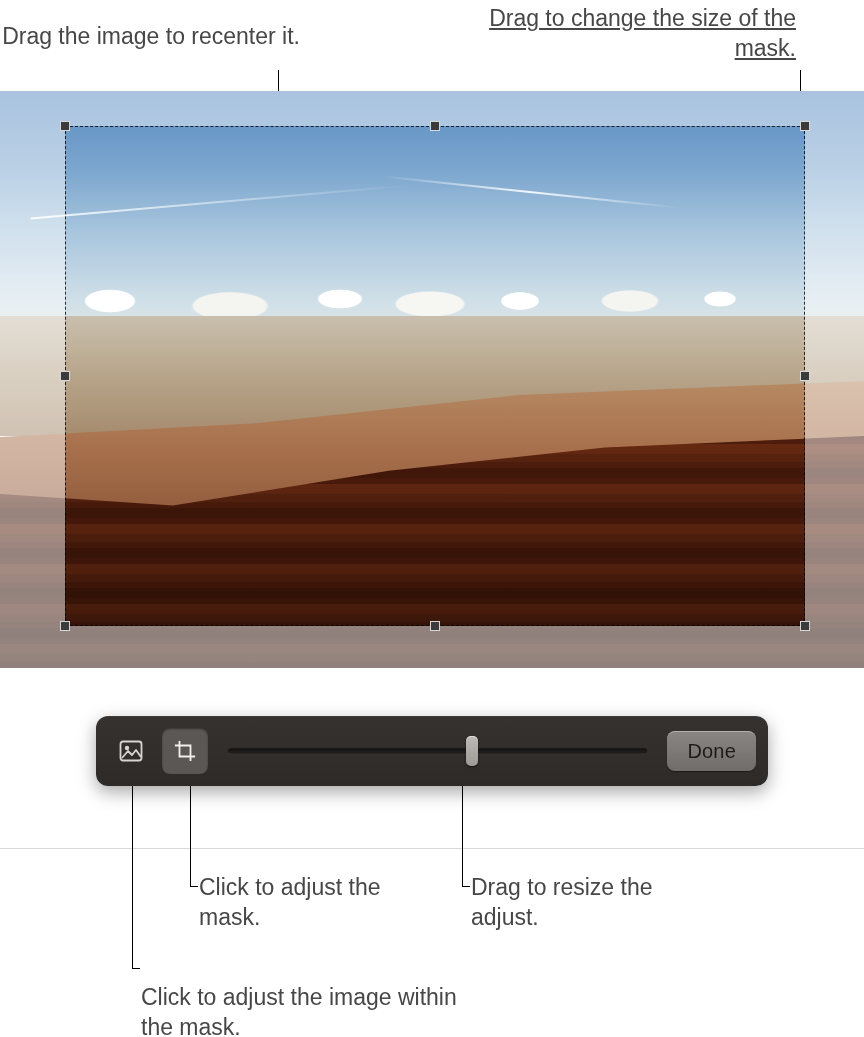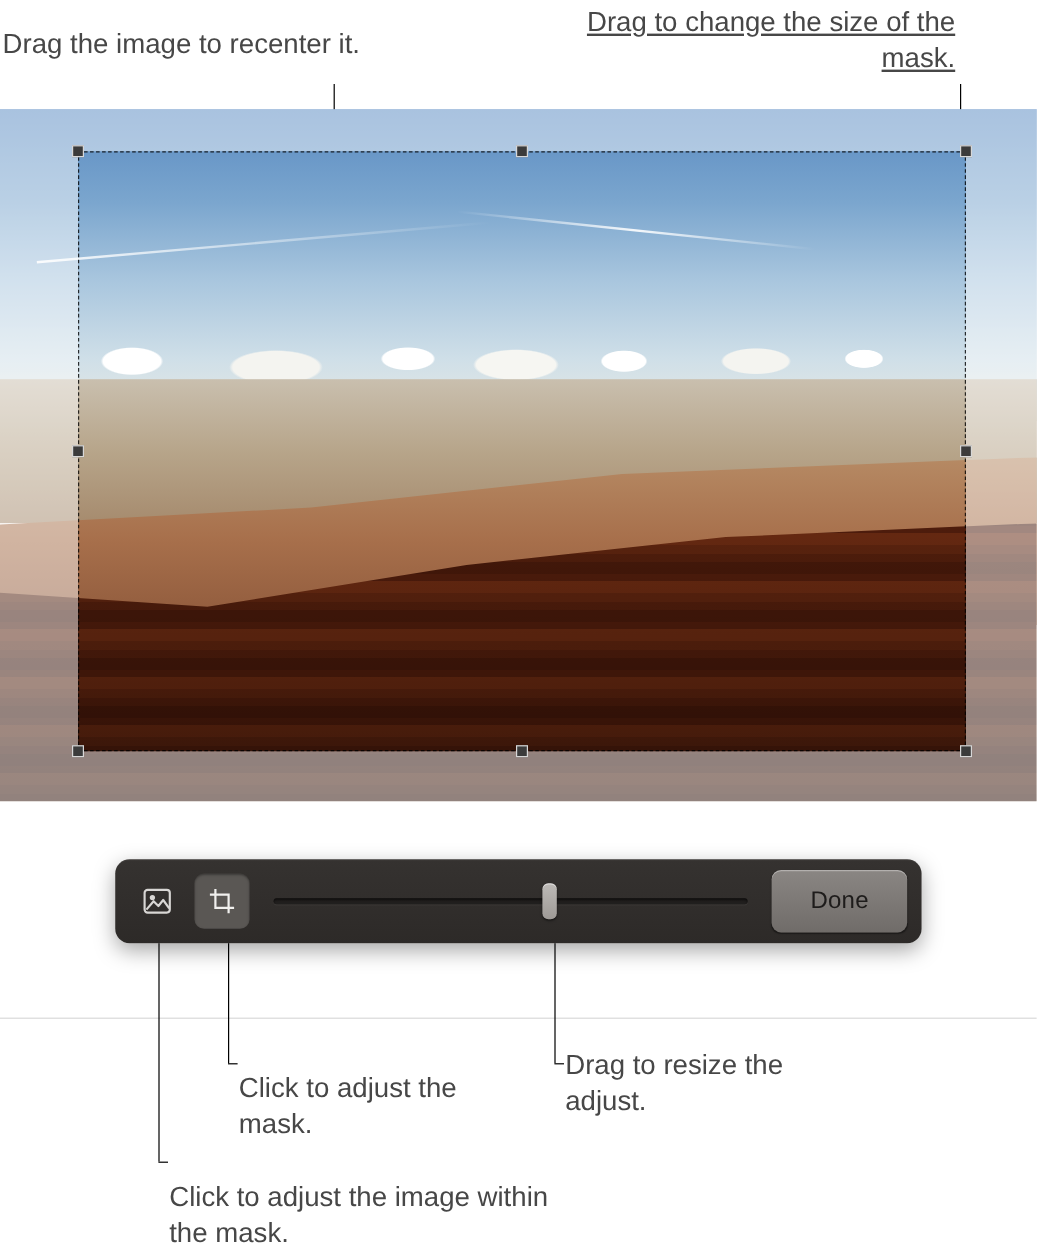--- a/index.html
+++ b/index.html
@@ -202,22 +202,22 @@
     position: absolute;
     top: 50%;
     width: 12px;
     height: 30px;
     transform: translate(-50%, -50%);
     border-radius: 5px;
     background: linear-gradient(#bdbab7, #9e9a96);
     box-shadow: 0 1px 2px rgba(0,0,0,0.6), inset 0 1px 0 rgba(255,255,255,0.5);
   }
   .done-btn {
-    height: 52px;
-    padding: 0 32px;
+    height: 40px;
+    padding: 0 20px;
     border-radius: 8px;
     background: linear-gradient(#8a8683, #706c69);
     color: #1e1c1b;
     font-size: 20px;
     font-weight: 400;
     display:flex; align-items:center; justify-content:center;
     box-shadow: inset 0 1px 0 rgba(255,255,255,0.35), 0 1px 1px rgba(0,0,0,0.4);
     letter-spacing: 0.2px;
   }
 
@@ -296,21 +296,21 @@
   </div>
   <div class="slider">
     <div class="slider-track"></div>
     <div class="slider-thumb" style="left: 58%;"></div>
   </div>
   <div class="done-btn">Done</div>
 </div>
 
 <div class="page-divider"></div>
 
-<div class="callout left" style="left:199px; top:873px; width:240px;margin-top:19px;">Click to adjust the mask.</div>
+<div class="callout left" style="left:199px; top:873px; width:240px;">Click to adjust the mask.</div>
 
 <div class="callout left" style="left:471px; top:873px; width:240px;">Drag to resize the adjust.</div>
 
 <div class="callout left" style="left:141px; top:955px; width:320px;margin-top:28px;">Click to adjust the image within the mask.</div>
 
 <div class="leader v" style="left:190px; top:786px; height:100px;"></div>
 <div class="leader h" style="left:190px; top:886px; width:8px;"></div>
 
 <div class="leader v" style="left:462px; top:786px; height:100px;"></div>
 <div class="leader h" style="left:462px; top:886px; width:8px;"></div>

